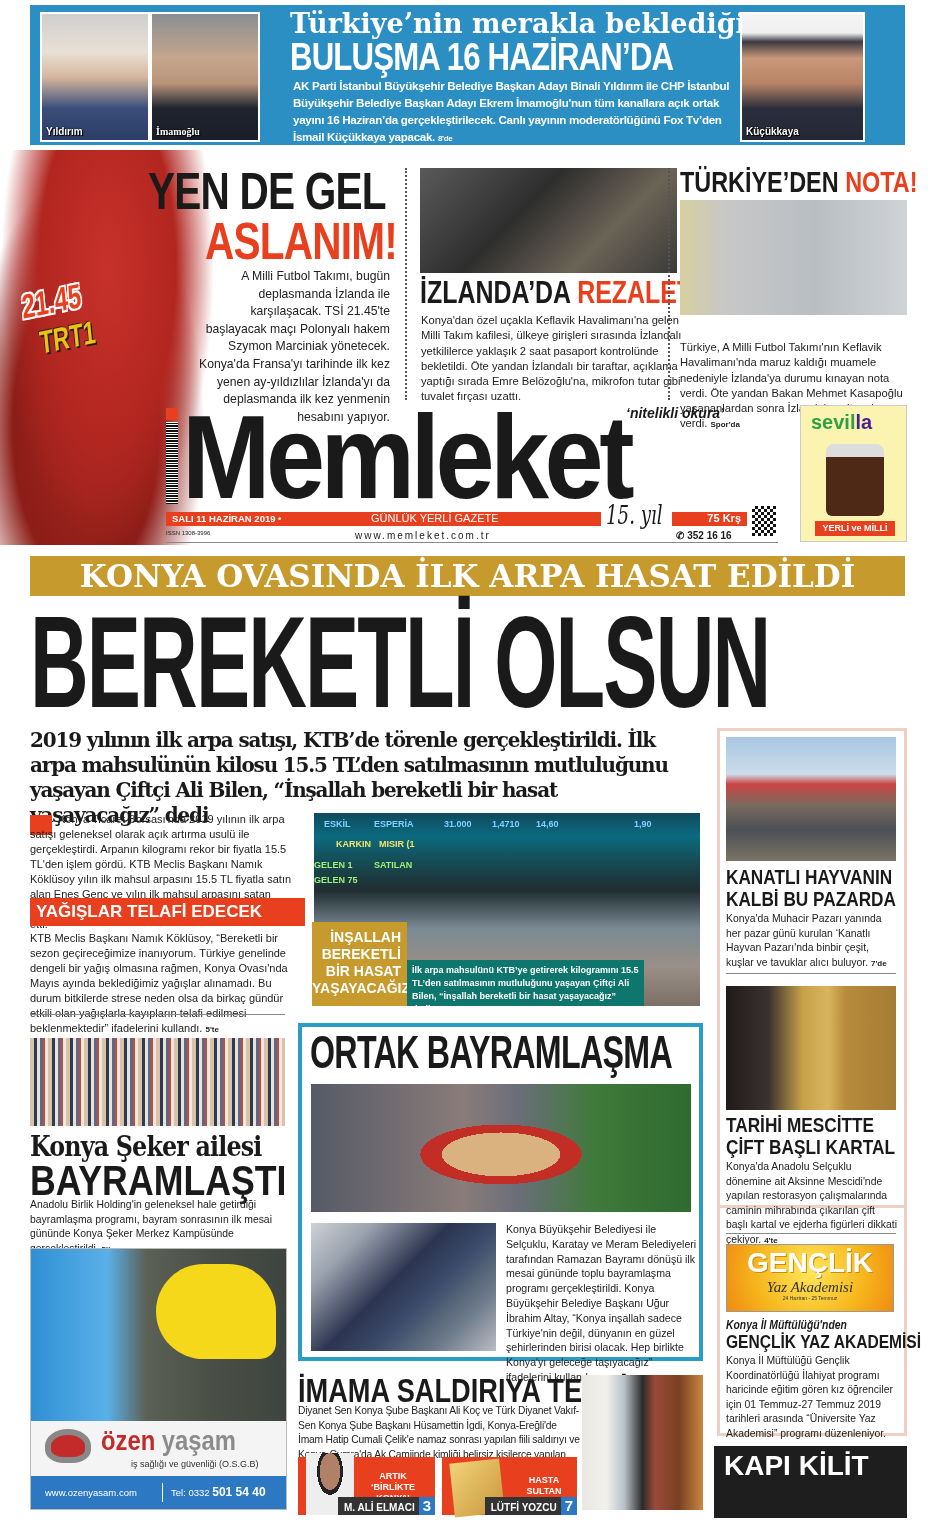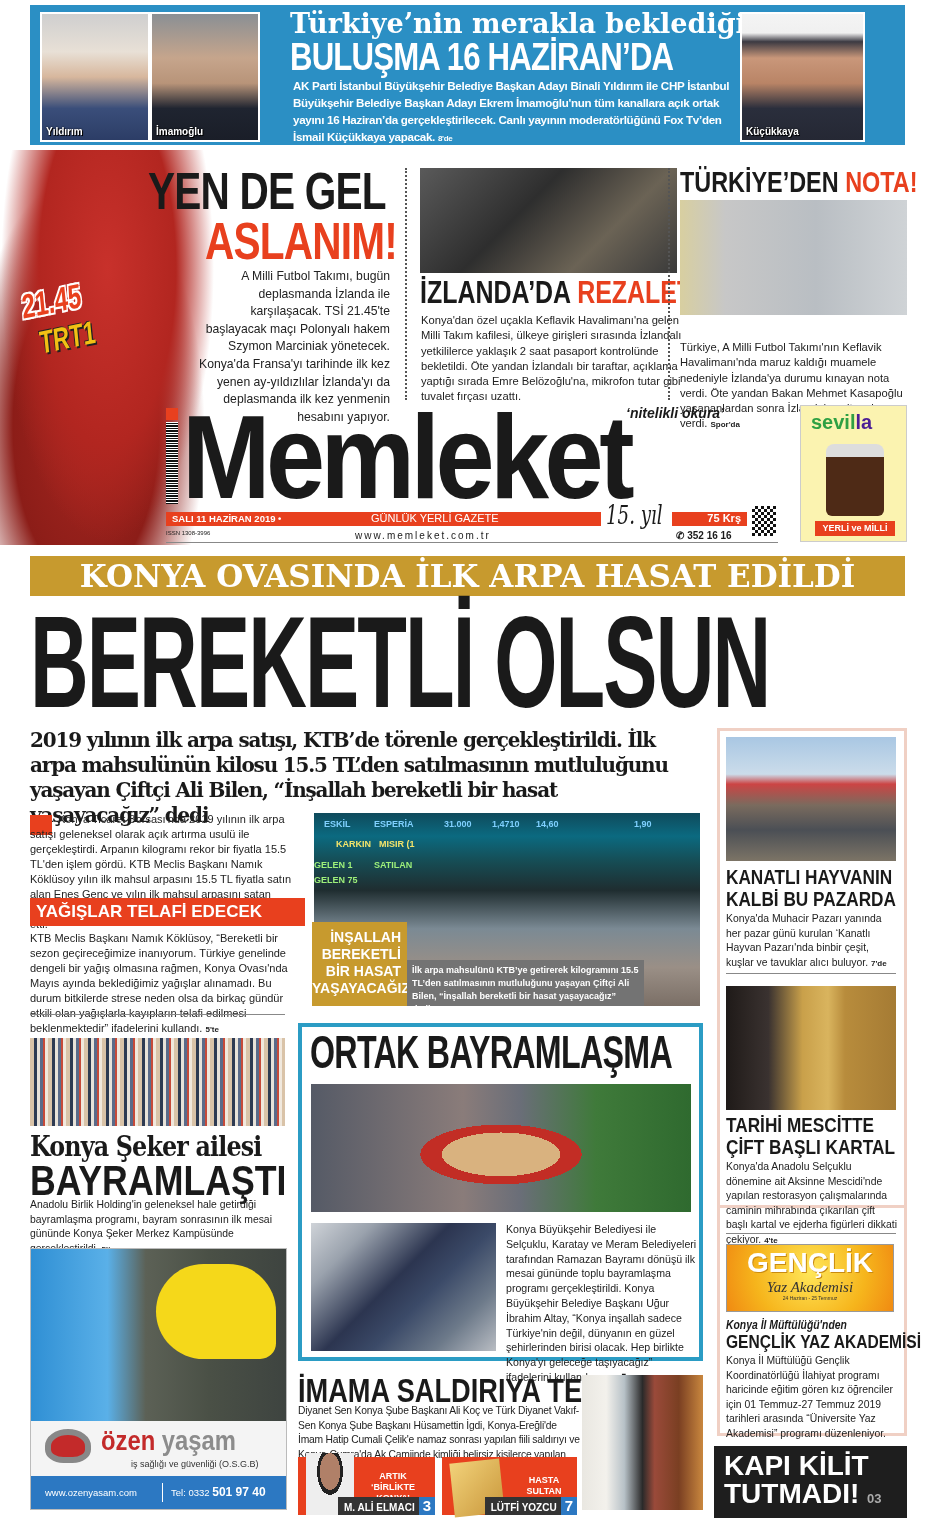--- a/index.html
+++ b/index.html
@@ -54,21 +54,21 @@
   .kicker { left: 30px; top: 556px; width: 875px; height: 40px; background: #c79a2e; color: #fff; font-family: "DejaVu Serif", serif; font-weight: bold; font-size: 31px; text-align: center; line-height: 40px; white-space: nowrap; overflow: hidden; }
   .main-head { left: 30px; top: 597px; font-size: 130px; font-weight: 900; line-height: 130px; white-space: nowrap; transform: scaleX(0.625) scaleY(1.0); transform-origin: left top; letter-spacing: -3px; color: #1a1a1a; }
   .deck { left: 30px; top: 727px; width: 680px; font-family: "DejaVu Serif", serif; font-weight: bold; font-size: 21px; line-height: 25px; letter-spacing: -1.2px; transform: scaleX(0.95); transform-origin: left top; }
   .lead-sq { left: 30px; top: 815px; width: 22px; height: 20px; background: #e8401e; }
   .lead-body { left: 30px; top: 812px; width: 275px; font-size: 11px; line-height: 15px; color: #222; text-indent: 28px; }
   .sub-head-bar { left: 30px; top: 898px; width: 275px; height: 28px; background: #e8401e; color: #fff; font-weight: bold; font-size: 17px; line-height: 28px; padding-left: 6px; white-space: nowrap; }
   .sub-body { left: 30px; top: 931px; width: 275px; font-size: 11px; line-height: 15px; color: #222; }
   .lead-photo { left: 314px; top: 813px; width: 386px; height: 193px; background: linear-gradient(180deg, #0f4a5c 0%, #0b6a80 12%, #164d55 25%, #1f2d30 40%, #7b8a94 60%, #9a8f86 80%, #7b6f66 100%); }
   .board-text { position: absolute; color: #f4e46a; font-size: 9px; font-weight: bold; white-space: nowrap; }
   .quote-box { left: 312px; top: 922px; width: 95px; height: 84px; background: #c79a2e; color: #fff; font-weight: 900; font-size: 14px; text-align: right; padding: 7px 6px 0 0; line-height: 17px; }
-  .caption-box { left: 407px; top: 960px; width: 237px; height: 46px; background: #737373; color: #fff; font-size: 9px; font-weight: bold; padding: 4px 5px; line-height: 13px; }
+  .caption-box { left: 407px; top: 960px; width: 237px; height: 46px; background: #0f766e; color: #fff; font-size: 9px; font-weight: bold; padding: 4px 5px; line-height: 13px; }
   
   .right-rail { left: 717px; top: 728px; width: 190px; height: 480px; border: 3px solid #f0d0c4; }
   .rail-photo1 { left: 726px; top: 737px; width: 170px; height: 124px; background: linear-gradient(180deg, #a9c7e3 0%, #cbdcea 30%, #c44 38%, #7a6b5e 55%, #4b4f55 75%, #7c7466 100%); }
   .rail-head { font-weight: 900; font-size: 21px; line-height: 22px; white-space: nowrap; transform: scaleX(0.82); transform-origin: left top; }
   .rail-body { font-size: 10.4px; line-height: 14.5px; color: #222; }
   .rail-rule { left: 726px; height: 1px; width: 170px; background: #888; }
   .rail-photo2 { left: 726px; top: 986px; width: 170px; height: 124px; background: linear-gradient(90deg, #1f1a18 0%, #3a3230 25%, #c9a04a 45%, #d9b45e 60%, #b88c3c 70%, #a57b34 100%); }
   .genc-ad { left: 726px; top: 1244px; width: 168px; height: 68px; background: radial-gradient(circle at 50% 40%, #ffe75a, #f6b51c 60%, #f08a12); border: 1px solid #999; text-align: center; }
   .genc-ad .t { color: #fff; font-weight: 900; font-size: 28px; line-height: 32px; padding-top: 2px; text-shadow: 1px 1px 0 #c98a10; }
   .genc-ad .s { color: #333; font-family: Liberation Serif, serif; font-style: italic; font-size: 15px; line-height: 16px; }
@@ -114,21 +114,21 @@
   .col-pen { position: absolute; left: 10px; top: 4px; width: 50px; height: 54px; background: linear-gradient(135deg, #f2d27a, #c9973b); transform: rotate(-6deg); }
   .shadow-rule { left: 30px; top: 1014px; width: 255px; height: 1px; background: #888; }
 </style>
 </head>
 <body>
 
 <div class="abs top-banner"></div>
 <div class="photo top-photo" style="left:40px;width:110px;background:linear-gradient(180deg,#cfcfcf 0%,#e8e0d6 30%,#d7b79d 50%,#3a4e7a 75%,#2c3d66 100%);">
   <span class="photo-cap">Yıldırım</span>
 </div>
-<div class="photo top-photo" style="left:150px;width:110px;background:linear-gradient(180deg,#8a8f94 0%,#c6a58c 35%,#b89479 55%,#1f2430 75%,#1a1e28 100%);">
+<div class="photo top-photo" style="left:150px;width:110px;background:linear-gradient(180deg,#8a8f94 0%,#c6a58c 35%,#b89479 55%,#1f2430 75%,#1a1e28 100%);font-family:Liberation Serif, serif;">
   <span class="photo-cap">İmamoğlu</span>
 </div>
 <div class="abs banner-title1">Türkiye’nin merakla beklediği</div>
 <div class="abs banner-title2">BULUŞMA 16 HAZİRAN’DA</div>
 <div class="abs banner-body"><span>AK Parti İstanbul Büyükşehir Belediye Başkan Adayı Binali Yıldırım ile CHP İstanbul Büyükşehir Belediye Başkan Adayı Ekrem İmamoğlu'nun tüm kanallara açık ortak yayını 16 Haziran’da gerçekleştirilecek. Canlı yayının moderatörlüğünü Fox Tv’den İsmail Küçükkaya yapacak.</span> <span class="tiny-ref">8'de</span></div>
 <div class="photo top-photo" style="left:740px;width:125px;background:linear-gradient(180deg,#f4f4f4 0%,#f0f0f0 15%,#3c3a42 22%,#c9977a 35%,#b98466 55%,#2a2e3c 75%,#252834 100%);">
   <span class="photo-cap">Küçükkaya</span>
 </div>
 
 <div class="photo sport-photo"></div>
@@ -221,41 +221,40 @@
   <div class="t">GENÇLİK</div>
   <div class="s">Yaz Akademisi</div>
   <div class="dt">24 Haziran - 25 Temmuz</div>
 </div>
 <div class="abs muf-kicker">Konya İl Müftülüğü'nden</div>
 <div class="abs rail-head" style="left:726px;top:1331px;font-size:19px;">GENÇLİK YAZ AKADEMİSİ</div>
 <div class="abs rail-body" style="left:726px;top:1354px;width:172px;"><span>Konya İl Müftülüğü Gençlik Koordinatörlüğü İlahiyat programı haricinde eğitim gören kız öğrenciler için 01 Temmuz-27 Temmuz 2019 tarihleri arasında “Üniversite Yaz Akademisi” programı düzenleniyor.</span> <span class="tiny-ref">4'te</span></div>
 
 <div class="abs kapi-box">
   <div>KAPI KİLİT</div>
-  <div><span>TUTMADI!</span> <span class="n">03</span></div>
 </div>
 
 <div class="photo seker-photo"></div>
 <div class="abs seker-head1">Konya Şeker ailesi</div>
 <div class="abs seker-head2">BAYRAMLAŞTI</div>
 <div class="abs seker-body"><span>Anadolu Birlik Holding'in geleneksel hale getirdiği bayramlaşma programı, bayram sonrasının ilk mesai gününde Konya Şeker Merkez Kampüsünde gerçekleştirildi.</span> <span class="tiny-ref">5'te</span></div>
 
 <div class="abs ozen-ad">
   <div class="ozen-photo">
     <div class="ozen-helmet"></div>
   </div>
   <div class="ozen-logo">
     <div class="ozen-heart"></div>
     <div class="ozen-brand"><span>özen</span> <span class="y">yaşam</span></div>
     <div class="ozen-sub">iş sağlığı ve güvenliği (O.S.G.B)</div>
   </div>
   <div class="ozen-bar">
     <span class="w">www.ozenyasam.com</span>
     <span class="sep"></span>
-    <span class="t"><span>Tel: 0332</span> <b>501 97 40</b></span>
+    <span class="t"><span>Tel: 0332</span> <b>501 54 40</b></span>
   </div>
 </div>
 
 <div class="abs ortak-box"></div>
 <div class="abs ortak-box2"></div>
 <div class="abs ortak-head">ORTAK BAYRAMLAŞMA</div>
 <div class="photo ortak-photo"></div>
 <div class="photo ortak-photo2"></div>
 <div class="abs ortak-body"><span>Konya Büyükşehir Belediyesi ile Selçuklu, Karatay ve Meram Belediyeleri tarafından Ramazan Bayramı dönüşü ilk mesai gününde toplu bayramlaşma programı gerçekleştirildi. Konya Büyükşehir Belediye Başkanı Uğur İbrahim Altay, “Konya inşallah sadece Türkiye'nin değil, dünyanın en güzel şehirlerinden birisi olacak. Hep birlikte Konya'yı geleceğe taşıyacağız” ifadelerini kullandı.</span> <span class="tiny-ref">2'de</span></div>
 

